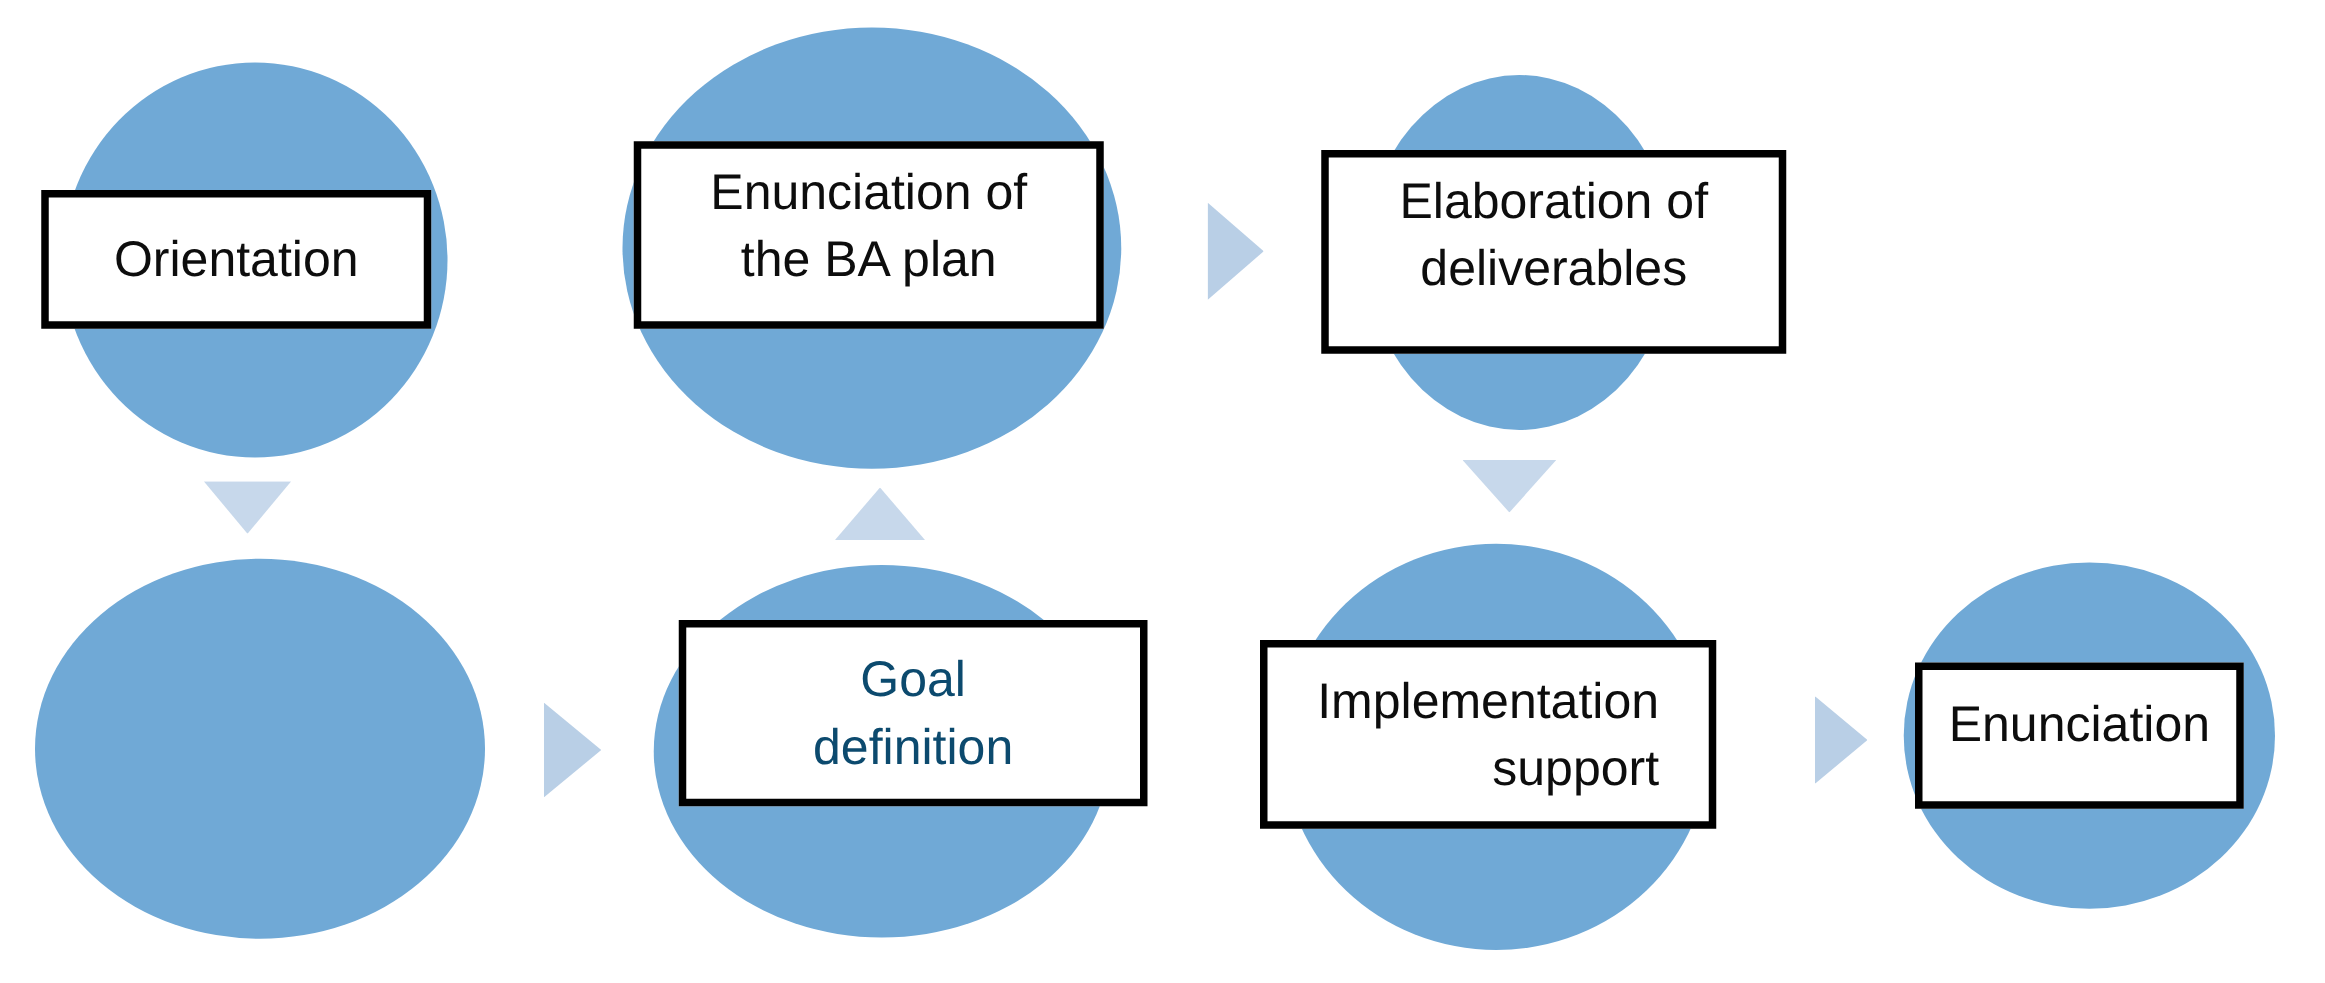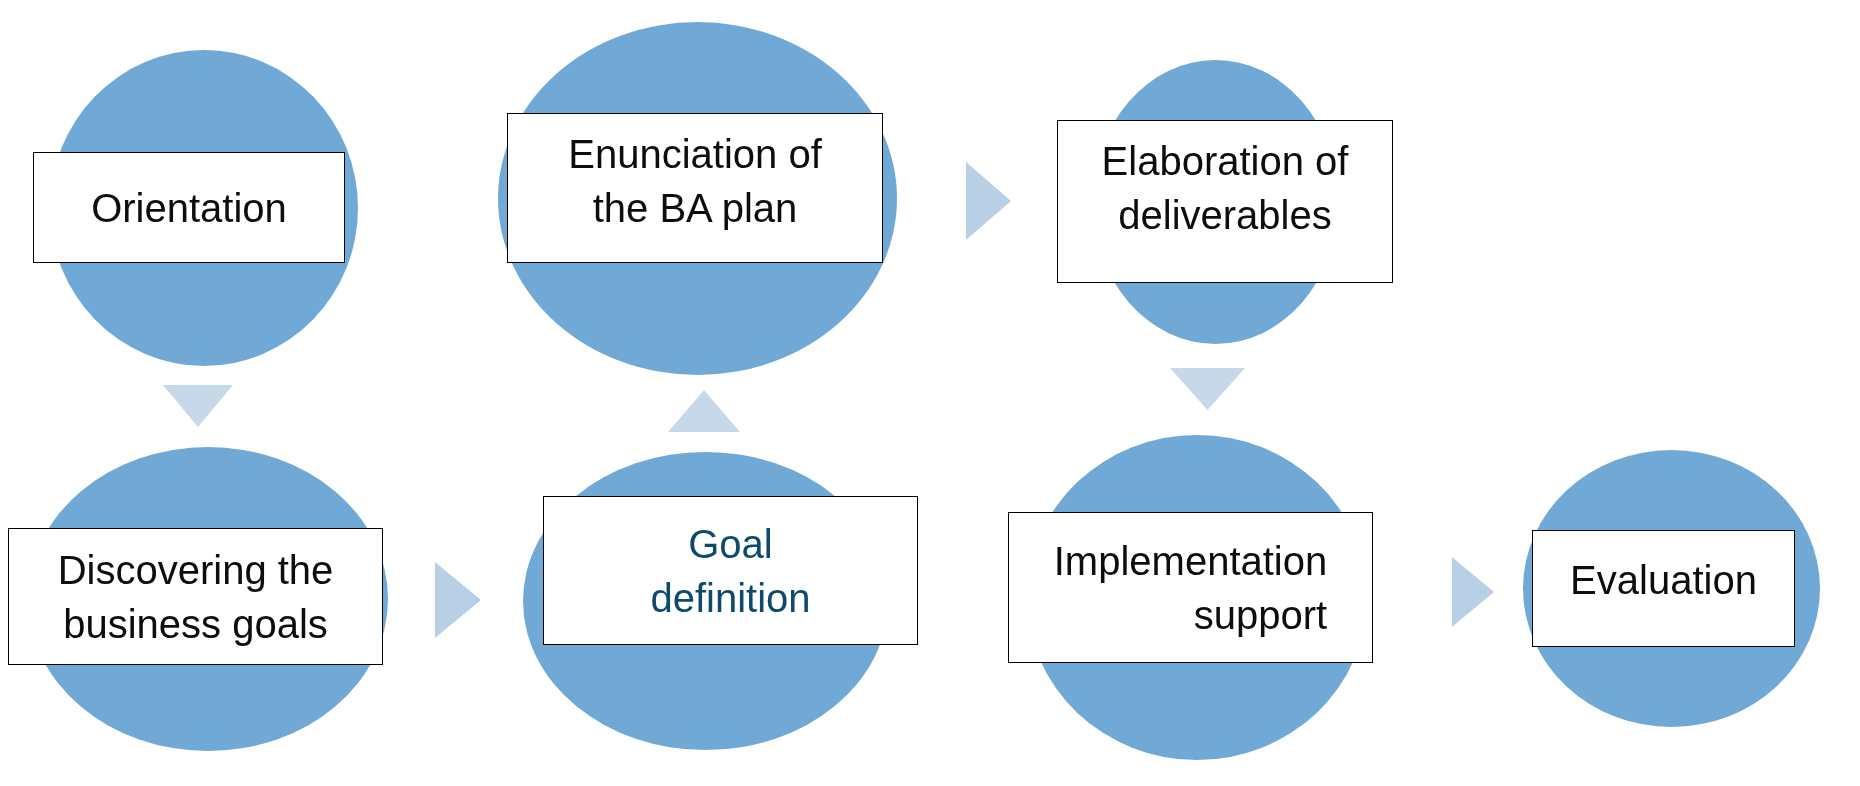--- a/index.html
+++ b/index.html
@@ -14,21 +14,21 @@
     height: 786px;
     overflow: hidden;
   }
   .ellipse {
     position: absolute;
     border-radius: 50%;
   }
   .label-box {
     position: absolute;
     background: #ffffff;
-    border: 1px solid #f9a8d4;
+    border: 6px solid #f9a8d4;
     display: flex;
     align-items: center;
     justify-content: center;
     text-align: center;
     font-size: 40px;
     line-height: 54px;
     color: #0d0d0d;
     white-space: pre-line;
     box-sizing: border-box;
   }
@@ -57,27 +57,25 @@
   <div class="arrow arrow-up" style="left: 668px; top: 390px; width: 72px; height: 42px; background: rgb(199, 216, 235);"></div>
   <div class="arrow arrow-right" style="left: 966px; top: 162px; width: 45px; height: 78px; background: rgb(185, 207, 230);"></div>
   <div class="arrow arrow-down" style="left: 1170px; top: 368px; width: 75px; height: 42px; background: rgb(199, 216, 235);"></div>
   <div class="arrow arrow-right" style="left: 1452px; top: 557px; width: 42px; height: 70px; background: rgb(185, 207, 230);"></div>
 
   <div class="label-box" style="left: 33px; top: 152px; width: 312px; height: 111px; color: rgb(13, 13, 13); border-color: rgb(0, 0, 0); background: rgb(255, 255, 255);">Orientation</div>
 
   <div class="label-box" style="left: 507px; top: 113px; width: 376px; height: 150px; padding-bottom: 14px; color: rgb(13, 13, 13); border-color: rgb(0, 0, 0); background: rgb(255, 255, 255);">Enunciation of
 the BA plan</div>
 
-  <div class="label-box" style="left: 1057px; top: 120px; width: 336px; height: 163px; padding-bottom: 28px; color: rgb(13, 13, 13); border-color: rgb(0, 0, 0); background: rgb(255, 255, 255);">Elaboration of
+  <div class="label-box" style="left: 1057px; top: 120px; width: 372px; height: 163px; padding-bottom: 28px; color: rgb(13, 13, 13); border-color: rgb(0, 0, 0); background: rgb(255, 255, 255);">Elaboration of
 deliverables</div>
 
-  <div class="label-box" style="left: 8px; top: 528px; width: 375px; height: 137px; color: rgb(13, 13, 13); border-color: rgb(0, 0, 0); background: rgb(255, 255, 255);">Discovering the
-business goals</div>
 
   <div class="label-box" style="left: 543px; top: 496px; width: 375px; height: 149px; color: #0c4a6e; border-color: rgb(0, 0, 0); background: rgb(255, 255, 255);">Goal
 definition</div>
 
   <div class="label-box" style="left: 1008px; top: 512px; width: 365px; height: 151px; color: rgb(13, 13, 13); border-color: rgb(0, 0, 0); background: rgb(255, 255, 255); text-align: right;">Implementation
 support</div>
 
-  <div class="label-box" style="left: 1532px; top: 530px; width: 263px; height: 117px; padding-bottom: 18px; color: rgb(13, 13, 13); border-color: rgb(0, 0, 0); background: rgb(255, 255, 255);">Evaluation</div>
+  <div class="label-box" style="left: 1532px; top: 530px; width: 263px; height: 117px; padding-bottom: 18px; color: rgb(13, 13, 13); border-color: rgb(0, 0, 0); background: rgb(255, 255, 255);">Enunciation</div>
 
 </div>
 
 </body></html>

